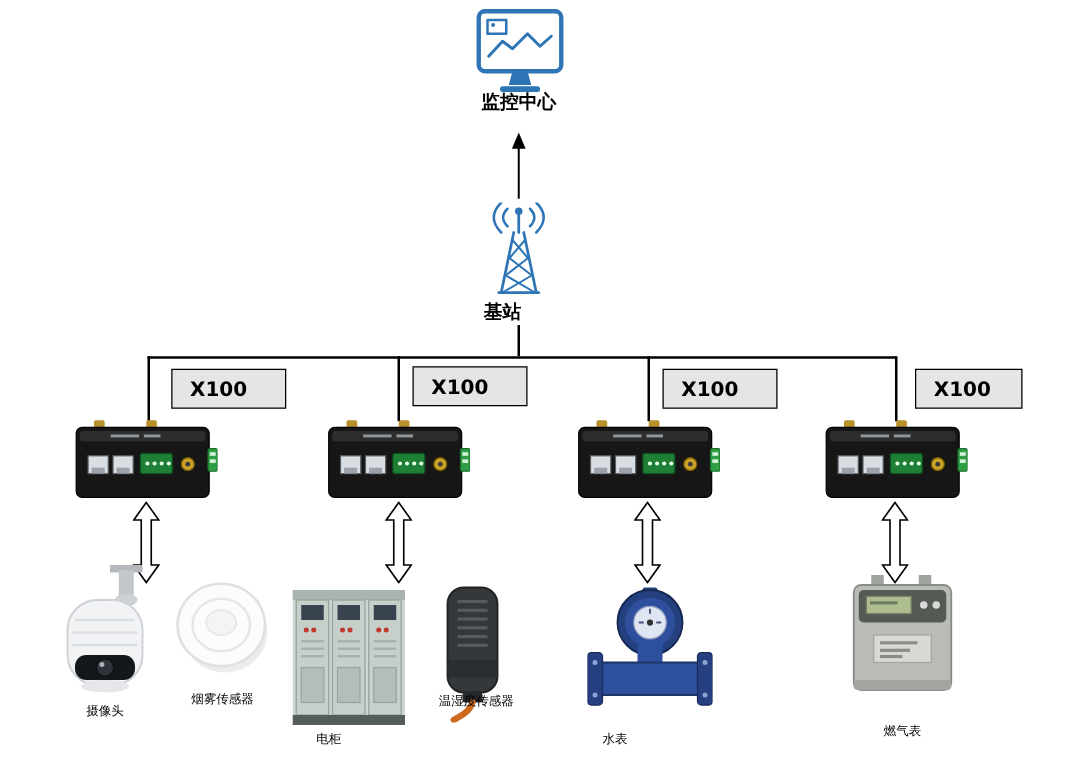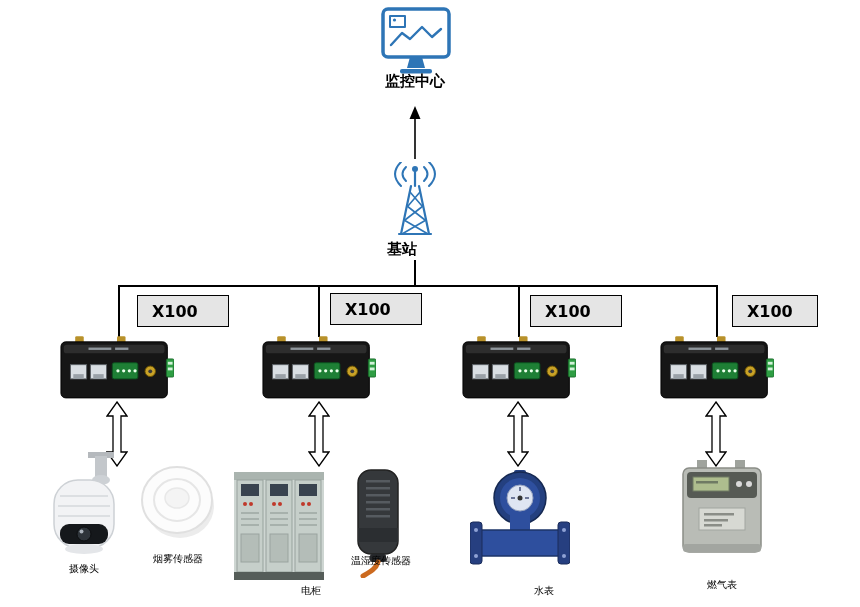--- a/index.html
+++ b/index.html
@@ -223,21 +223,21 @@
       <rect x="36" y="50" width="18" height="2" fill="#a7b1ac"></rect>
       <rect x="36" y="56" width="18" height="2" fill="#a7b1ac"></rect>
     <rect x="65" y="44" width="18" height="2" fill="#a7b1ac"></rect>
       <rect x="65" y="50" width="18" height="2" fill="#a7b1ac"></rect>
       <rect x="65" y="56" width="18" height="2" fill="#a7b1ac"></rect>
     <rect x="7" y="66" width="18" height="28" fill="#b4bdb8" stroke="#9aa49f"></rect>
     <rect x="36" y="66" width="18" height="28" fill="#b4bdb8" stroke="#9aa49f"></rect>
     <rect x="65" y="66" width="18" height="28" fill="#b4bdb8" stroke="#9aa49f"></rect>
     <rect x="0" y="104" width="90" height="8" fill="#555d59"></rect>
   </svg>
-  <div class="label" style="left:263px;top:584px;margin-left:48px;">电柜</div>
+  <div class="label" style="left:263px;top:584px;">电柜</div>
 
   <svg class="abs" style="left:346px;top:468px;" width="64" height="110" viewBox="0 0 64 110">
     <rect x="12" y="2" width="40" height="84" rx="13" fill="#35383b" stroke="#222" stroke-width="1.5"></rect>
     <rect x="20" y="12" width="24" height="2.5" fill="#565b60"></rect>
     <rect x="20" y="19" width="24" height="2.5" fill="#565b60"></rect>
     <rect x="20" y="26" width="24" height="2.5" fill="#565b60"></rect>
     <rect x="20" y="33" width="24" height="2.5" fill="#565b60"></rect>
     <rect x="20" y="40" width="24" height="2.5" fill="#565b60"></rect>
     <rect x="20" y="47" width="24" height="2.5" fill="#565b60"></rect>
     <rect x="12" y="60" width="40" height="14" fill="#2b2e31"></rect>
@@ -257,21 +257,21 @@
     <circle cx="50" cy="30" r="2.5" fill="#333"></circle>
     <rect x="40" y="44" width="20" height="22" fill="#2e4f9e"></rect>
     <rect x="6" y="62" width="88" height="26" rx="4" fill="#2e4f9e" stroke="#1d3568" stroke-width="1.5"></rect>
     <rect x="0" y="54" width="12" height="42" rx="3" fill="#263f80" stroke="#1a2c5a"></rect>
     <rect x="88" y="54" width="12" height="42" rx="3" fill="#263f80" stroke="#1a2c5a"></rect>
     <circle cx="6" cy="62" r="2" fill="#8fa2d4"></circle>
       <circle cx="6" cy="88" r="2" fill="#8fa2d4"></circle>
     <circle cx="94" cy="62" r="2" fill="#8fa2d4"></circle>
       <circle cx="94" cy="88" r="2" fill="#8fa2d4"></circle>
   </svg>
-  <div class="label" style="left:544px;top:584px;font-family:Liberation Mono, monospace;">水表</div>
+  <div class="label" style="left:492px;top:584px;font-family:Liberation Mono, monospace;">水表</div>
 
   <svg class="abs" style="left:679px;top:460px;" width="86" height="98" viewBox="0 0 86 98">
     <rect x="18" y="0" width="10" height="10" fill="#9fa39d"></rect>
     <rect x="56" y="0" width="10" height="10" fill="#9fa39d"></rect>
     <rect x="4" y="8" width="78" height="84" rx="6" fill="#b9bcb6" stroke="#8a8d87" stroke-width="1.5"></rect>
     <rect x="8" y="12" width="70" height="26" rx="4" fill="#565a54"></rect>
     <rect x="14" y="17" width="36" height="14" fill="#aebd8e" stroke="#6f7a63"></rect>
     <rect x="17" y="21" width="22" height="2.5" fill="#6f7a63"></rect>
     <circle cx="60" cy="24" r="3" fill="#d9d9d9"></circle>
       <circle cx="70" cy="24" r="3" fill="#d9d9d9"></circle>

